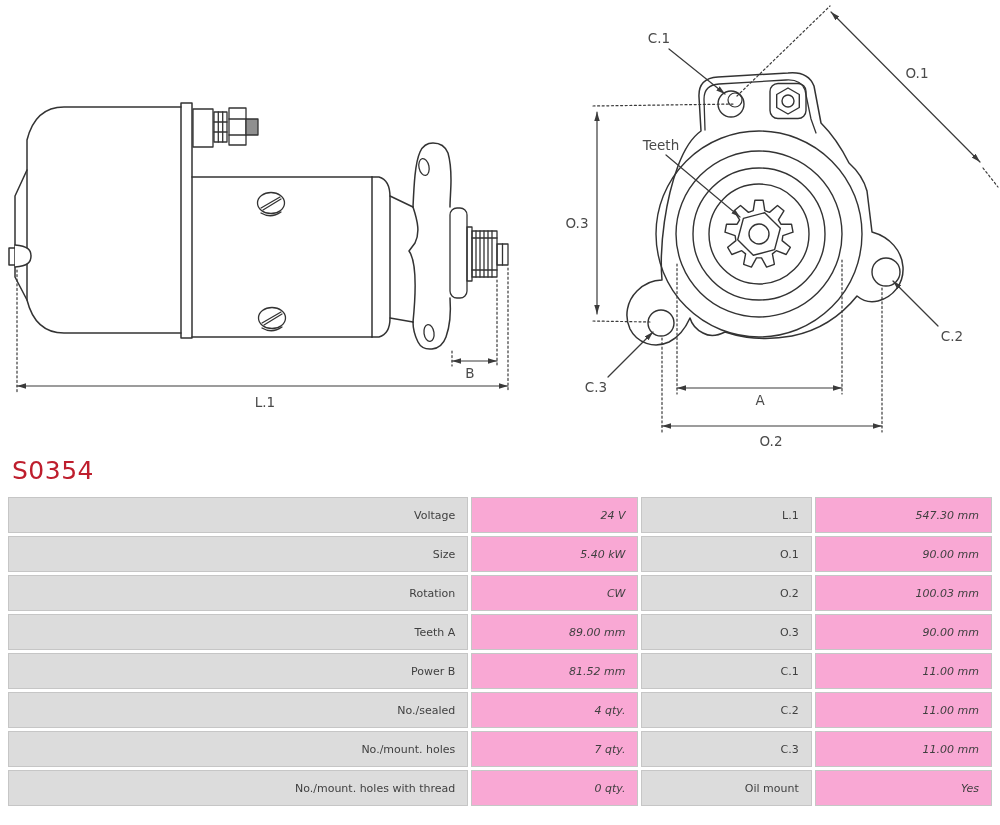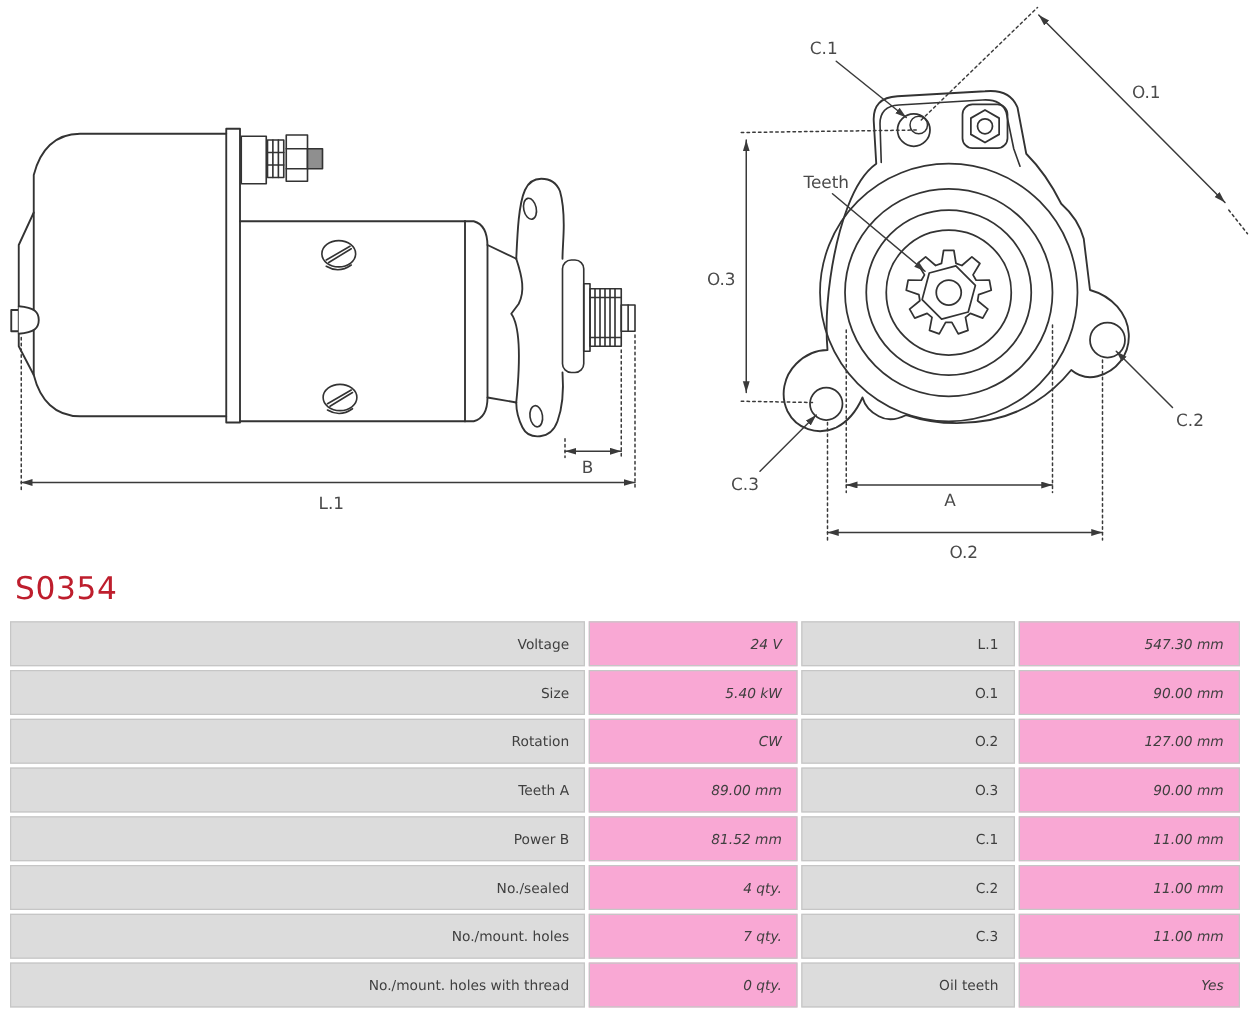--- a/index.html
+++ b/index.html
@@ -262,21 +262,21 @@
     <tr>
       <td class="lbl">Size</td>
       <td class="val">5.40 kW</td>
       <td class="lbl">O.1</td>
       <td class="val">90.00 mm</td>
     </tr>
     <tr>
       <td class="lbl">Rotation</td>
       <td class="val">CW</td>
       <td class="lbl">O.2</td>
-      <td class="val">127.00 mm</td>
+      <td class="val">100.03 mm</td>
     </tr>
     <tr>
       <td class="lbl">Teeth A</td>
       <td class="val">89.00 mm</td>
       <td class="lbl">O.3</td>
       <td class="val">90.00 mm</td>
     </tr>
     <tr>
       <td class="lbl">Power B</td>
       <td class="val">81.52 mm</td>
@@ -291,17 +291,17 @@
     </tr>
     <tr>
       <td class="lbl">No./mount. holes</td>
       <td class="val">7 qty.</td>
       <td class="lbl">C.3</td>
       <td class="val">11.00 mm</td>
     </tr>
     <tr>
       <td class="lbl">No./mount. holes with thread</td>
       <td class="val">0 qty.</td>
-      <td class="lbl">Oil teeth</td>
+      <td class="lbl">Oil mount</td>
       <td class="val">Yes</td>
     </tr>
   </tbody>
 </table>
 
 </body></html>

